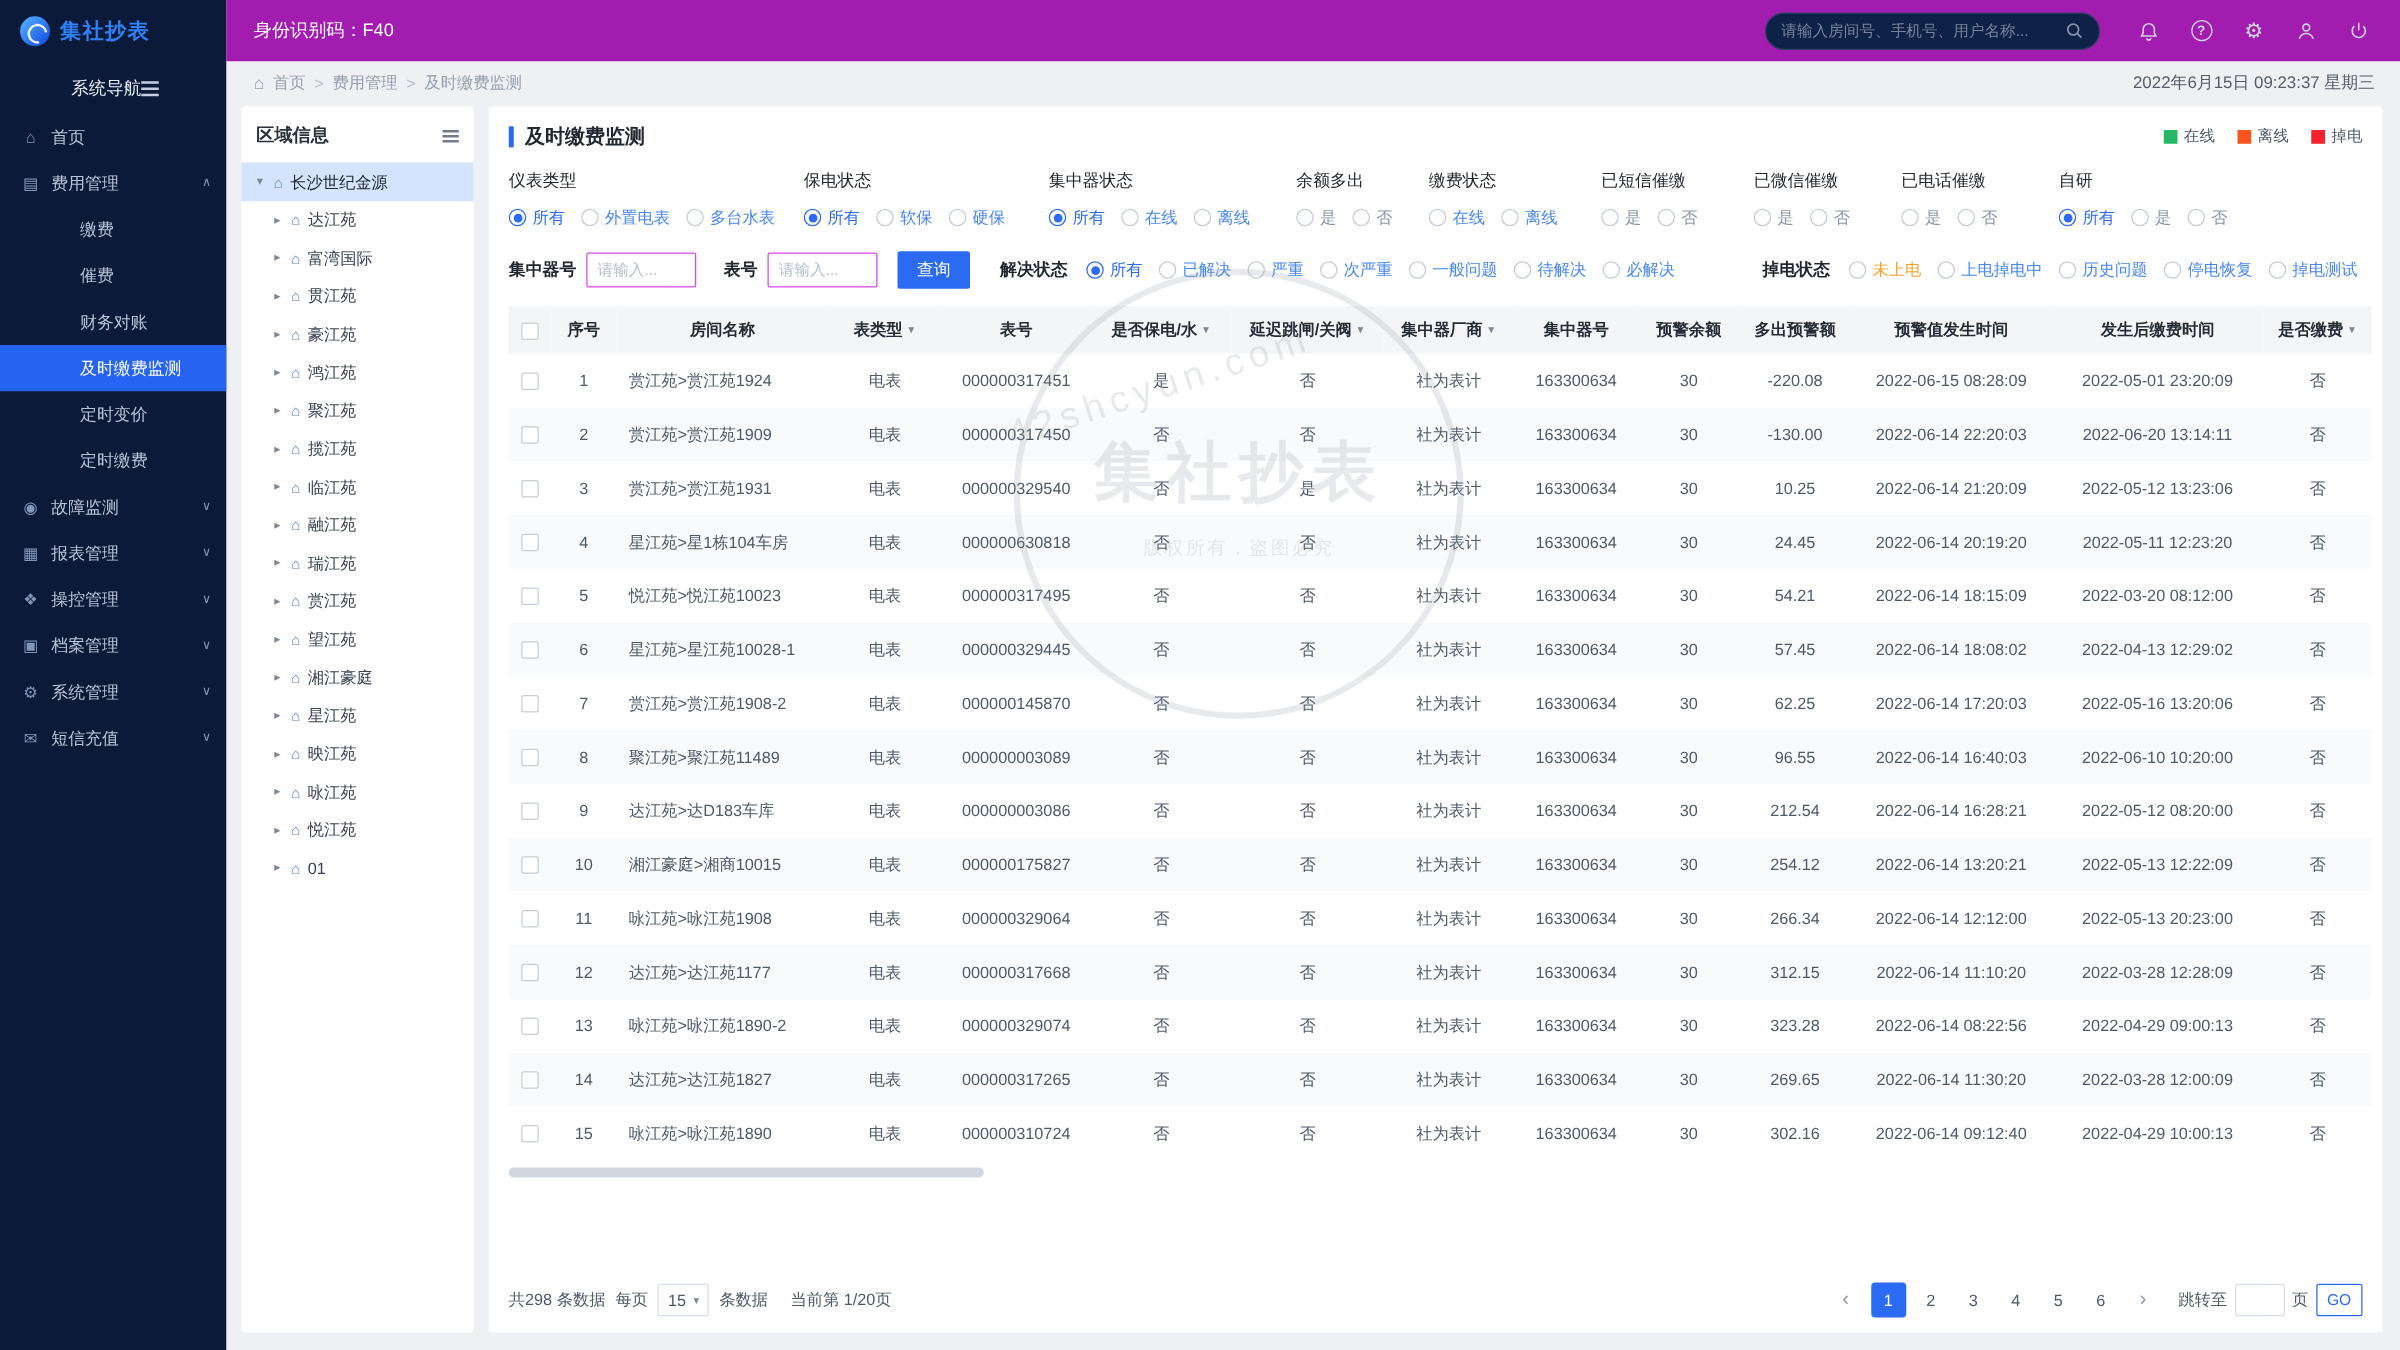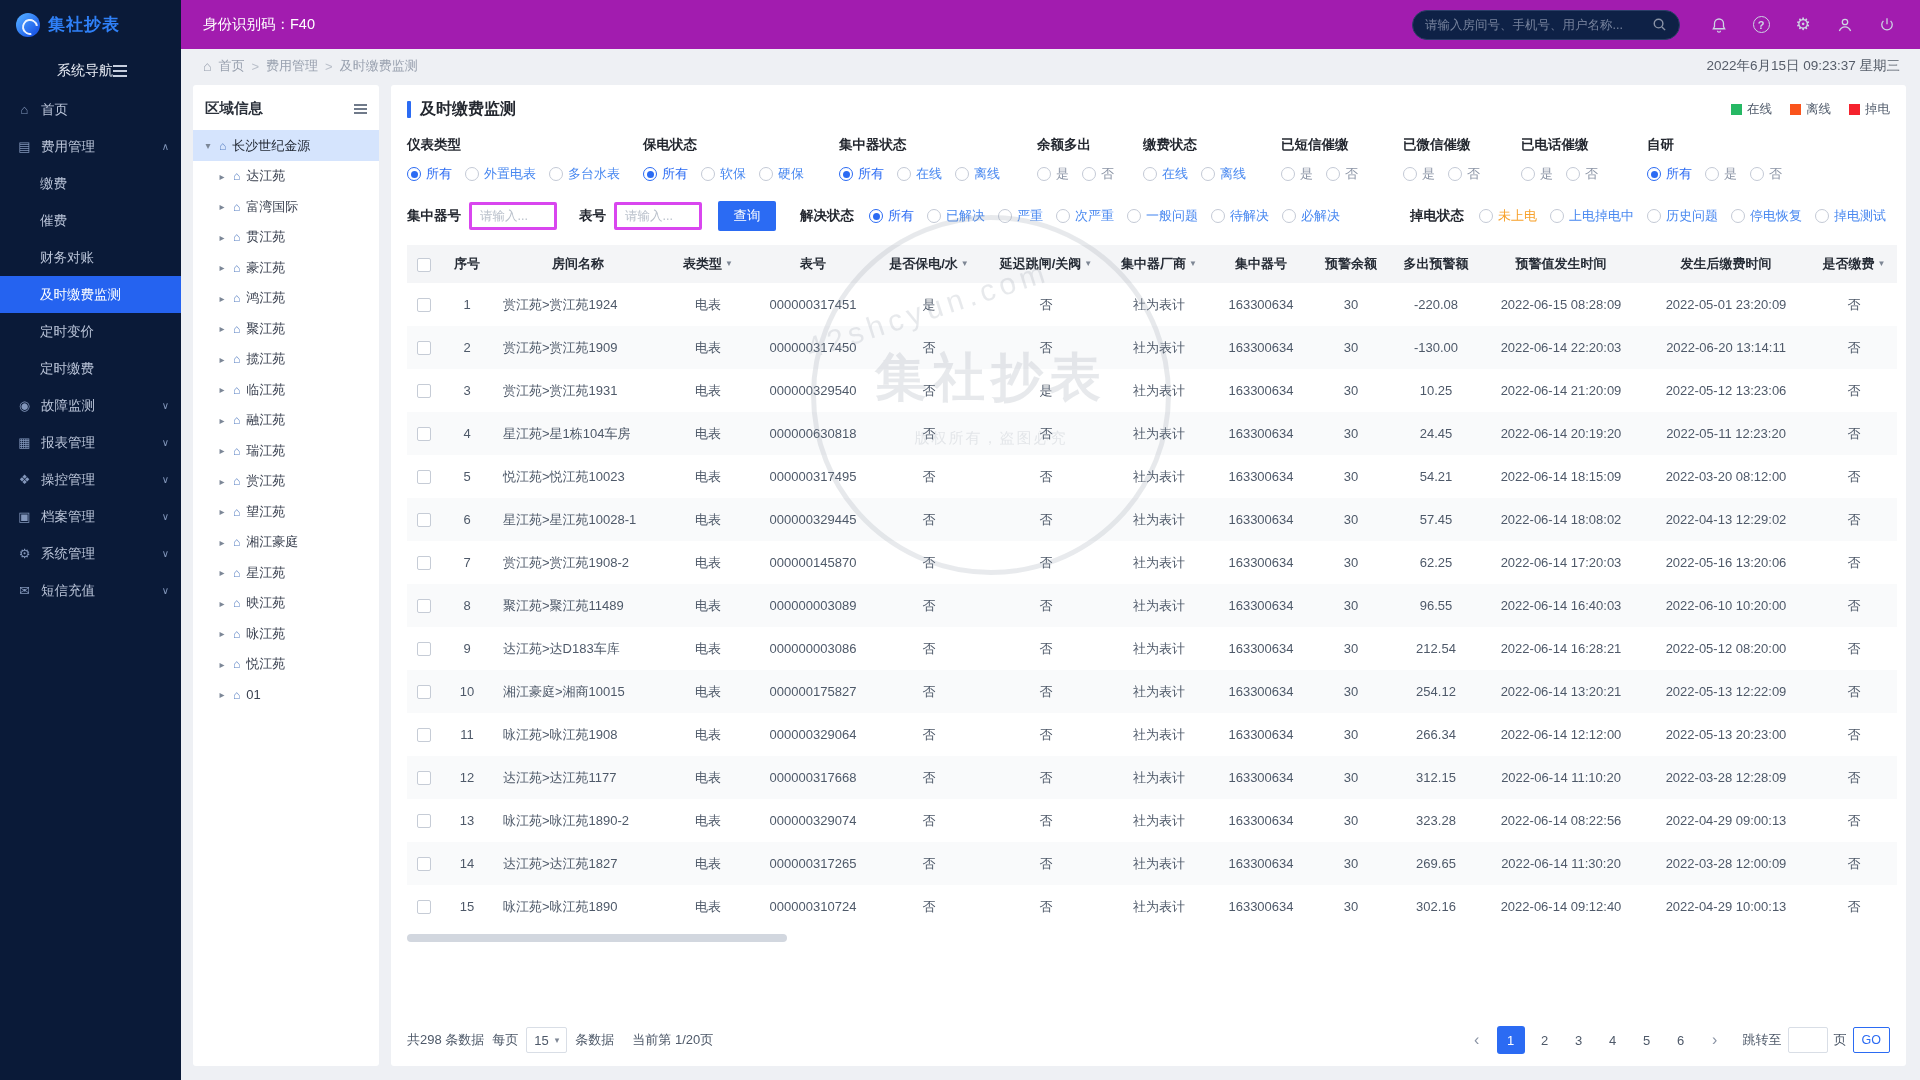--- a/index.html
+++ b/index.html
@@ -11,21 +11,21 @@
   .sidebar{width:181px;background:#0a1a38;display:flex;flex-direction:column;flex-shrink:0}
   .logo-row{height:49px;display:flex;align-items:center;gap:8px;padding-left:16px;cursor:pointer}
   .logo-mark{width:24px;height:24px;border-radius:50%;background:linear-gradient(135deg,#4aa0ff 20%,#1d5be8 80%);position:relative;flex-shrink:0}
   .logo-mark::after{content:"";position:absolute;left:6px;top:6px;width:12px;height:12px;border-radius:50%;border:2.5px solid rgba(255,255,255,.9);border-right-color:transparent;transform:rotate(35deg)}
   .logo-text{color:#2f80f7;font-size:17px;font-weight:bold;letter-spacing:1px}
   .nav-header{display:flex;align-items:center;justify-content:center;padding:13px 14px 11px 17px;color:#e8ecf4;font-size:14px}
   .menu-lines{display:inline-block;width:14px;height:2px;background:#c6cede;box-shadow:0 5px 0 #c6cede,0 -5px 0 #c6cede;margin-top:0;cursor:pointer}
   .nav-item{height:37px;display:flex;align-items:center;gap:9px;padding:0 12px 0 17px;color:#bac4d8;font-size:13.5px;cursor:pointer}
   .nav-ico{width:15px;font-size:13px;color:#8296ba;text-align:center;flex-shrink:0}
   .chev{margin-left:auto;font-size:10px;color:#8296ba}
-  .nav-sub{height:37px;display:flex;align-items:center;padding-left:40px;color:#bac4d8;font-size:13.5px;cursor:pointer}
+  .nav-sub{height:37px;display:flex;align-items:center;padding-left:64px;color:#bac4d8;font-size:13.5px;cursor:pointer}
   .nav-sub.active{background:#2563f0;color:#fff}
   .side-footer{margin-top:auto;padding:0 16px 26px}
   .cf-label{color:#fff;font-size:14.5px;font-weight:bold;margin-bottom:12px}
   .cf-phone{color:#e8ecf4;font-size:13.5px;display:flex;align-items:center;gap:7px}
   .cf-phone .ph-ico{font-size:14px;color:#cdd5e3}
 
   
   .main-col{flex:1;display:flex;flex-direction:column;min-width:0}
   .topbar{height:49px;background:#a21caf;display:flex;align-items:center;padding:0 16px 0 22px;gap:10px;flex-shrink:0}
   .identity{color:#fff;font-size:14.5px}
@@ -66,33 +66,33 @@
   .fgroup{display:flex;flex-direction:column;gap:11px;flex-shrink:0}
   .filters .fgroup:nth-child(1){width:236px}
   .filters .fgroup:nth-child(2){width:196px}
   .filters .fgroup:nth-child(3){width:198px}
   .filters .fgroup:nth-child(4){width:106px}
   .filters .fgroup:nth-child(5){width:138px}
   .filters .fgroup:nth-child(6){width:122px}
   .filters .fgroup:nth-child(7){width:118px}
   .filters .fgroup:nth-child(8){width:126px}
   .filters .fgroup:nth-child(9){flex:1}
-  .flabel{font-size:13.5px;font-weight:bold;color:#23272f;white-space:nowrap}
+  .flabel{font-size:13.5px;font-weight:normal;color:#23272f;white-space:nowrap}
   .fops{display:flex;gap:13px;align-items:center}
   .fop{display:flex;align-items:center;gap:5px;cursor:pointer;color:#4787f0;font-size:13px;white-space:nowrap}
   .fop.muted{color:#8b94a5}
   .fop.sel{color:#2b6bf3}
   .radio{width:14px;height:14px;border:1px solid #c4cad6;border-radius:50%;background:#fff;flex-shrink:0;position:relative}
   .radio.on{border-color:#2b6bf3}
   .radio.on::after{content:"";position:absolute;inset:2.5px;border-radius:50%;background:#2b6bf3}
 
   .search-row{display:flex;align-items:center;margin-bottom:14px;font-size:13px}
   .srlabel{font-weight:bold;color:#23272f;margin-right:8px;font-size:13.5px;white-space:nowrap}
   .meter-label{margin-left:22px}
-  .sinput{width:88px;height:28px;border:3px solid #d946ef;border-radius:2px;padding:0 8px;font-size:12.5px;color:#333;outline:none}
+  .sinput{width:88px;height:28px;border:1px solid #d946ef;border-radius:2px;padding:0 8px;font-size:12.5px;color:#333;outline:none}
   .sinput::placeholder{color:#b9c0cb}
   .query-btn{width:58px;height:30px;background:#2b6bf3;color:#fff;border:none;border-radius:2px;font-size:13.5px;margin-left:16px;cursor:pointer}
   .inline-group{display:flex;align-items:center;gap:13px;margin-left:24px}
   .inline-group .srlabel{margin-right:2px}
   .pwr{margin-left:auto;margin-right:4px}
 
   table{width:100%;border-collapse:collapse;table-layout:fixed}
   thead th{height:38px;background:#f4f5f7;font-size:13px;color:#262c36;font-weight:bold;text-align:center;padding:0 4px;white-space:nowrap;overflow:hidden;cursor:pointer}
   .sort-caret{font-size:8px;color:#7d8694;margin-left:3px;vertical-align:2px}
   tbody td{height:43px;text-align:center;color:#4e5969;font-size:13px;padding:0 4px;white-space:nowrap;overflow:hidden}

